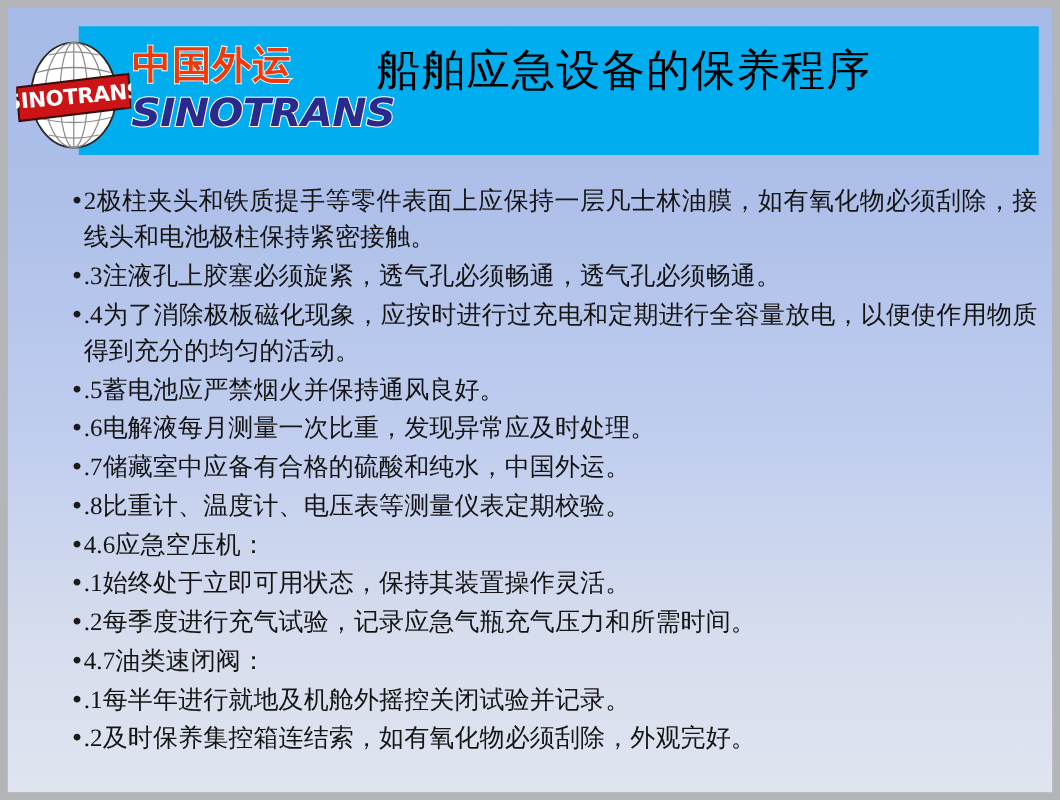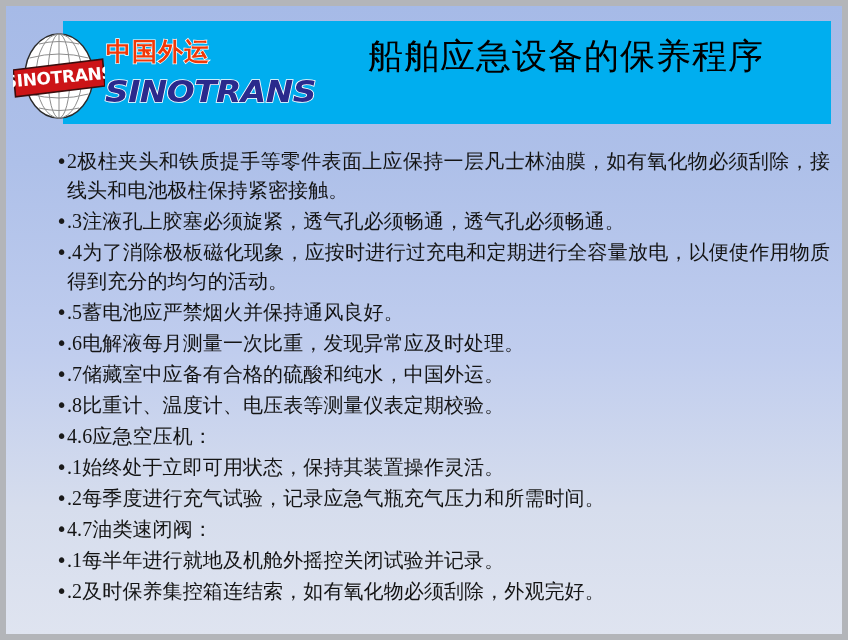--- a/index.html
+++ b/index.html
@@ -37,21 +37,21 @@
   #title-text {
     position: absolute;
     left: 228px;
     top: 22px;
     width: 530px;
     font-size: 35px;
     line-height: 58px;
     color: #000000;
     font-family: "Liberation Serif", "DejaVu Serif", serif;
     letter-spacing: 1px;
-    text-align: right;
+    text-align: center;
     white-space: nowrap;
   }
 
   
   #logo-block {
     position: absolute;
     left: 4px;
     top: 22px;
     width: 258px;
     height: 96px;
@@ -63,21 +63,21 @@
     top: 2px;
     width: 92px;
     height: 92px;
   }
 
   #logo-cn {
     position: absolute;
     left: 96px;
     top: 6px;
     font-family: "DejaVu Sans", sans-serif;
-    font-size: 25px;
+    font-size: 31px;
     font-weight: bold;
     color: #f03808;
     letter-spacing: 1px;
     line-height: 36px;
     white-space: nowrap;
     -webkit-text-stroke: 1.4px #ffffff;
     paint-order: stroke fill;
   }
 
   #logo-en {

